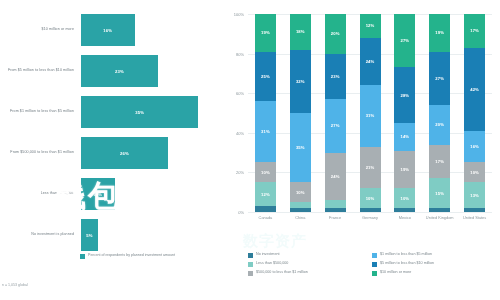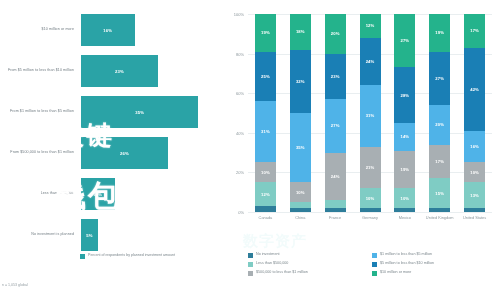--- a/index.html
+++ b/index.html
@@ -298,17 +298,16 @@
           <span class="sw" style="background: rgb(168, 175, 179);"></span>
           <span class="tx">$500,000 to less than $1 million</span>
         </div>
         <div class="lg">
           <span class="sw" style="background: rgb(36, 179, 140);"></span>
           <span class="tx">$10 million or more</span>
         </div>
       </div>
   </div>
 
-  <div class="cn" id="cn-a">关键</div>
   <div class="cn" id="cn-b">钱包</div>
   <div class="cn" id="cn-d">数字资产</div>
 
 </div>
 
 </body></html>

